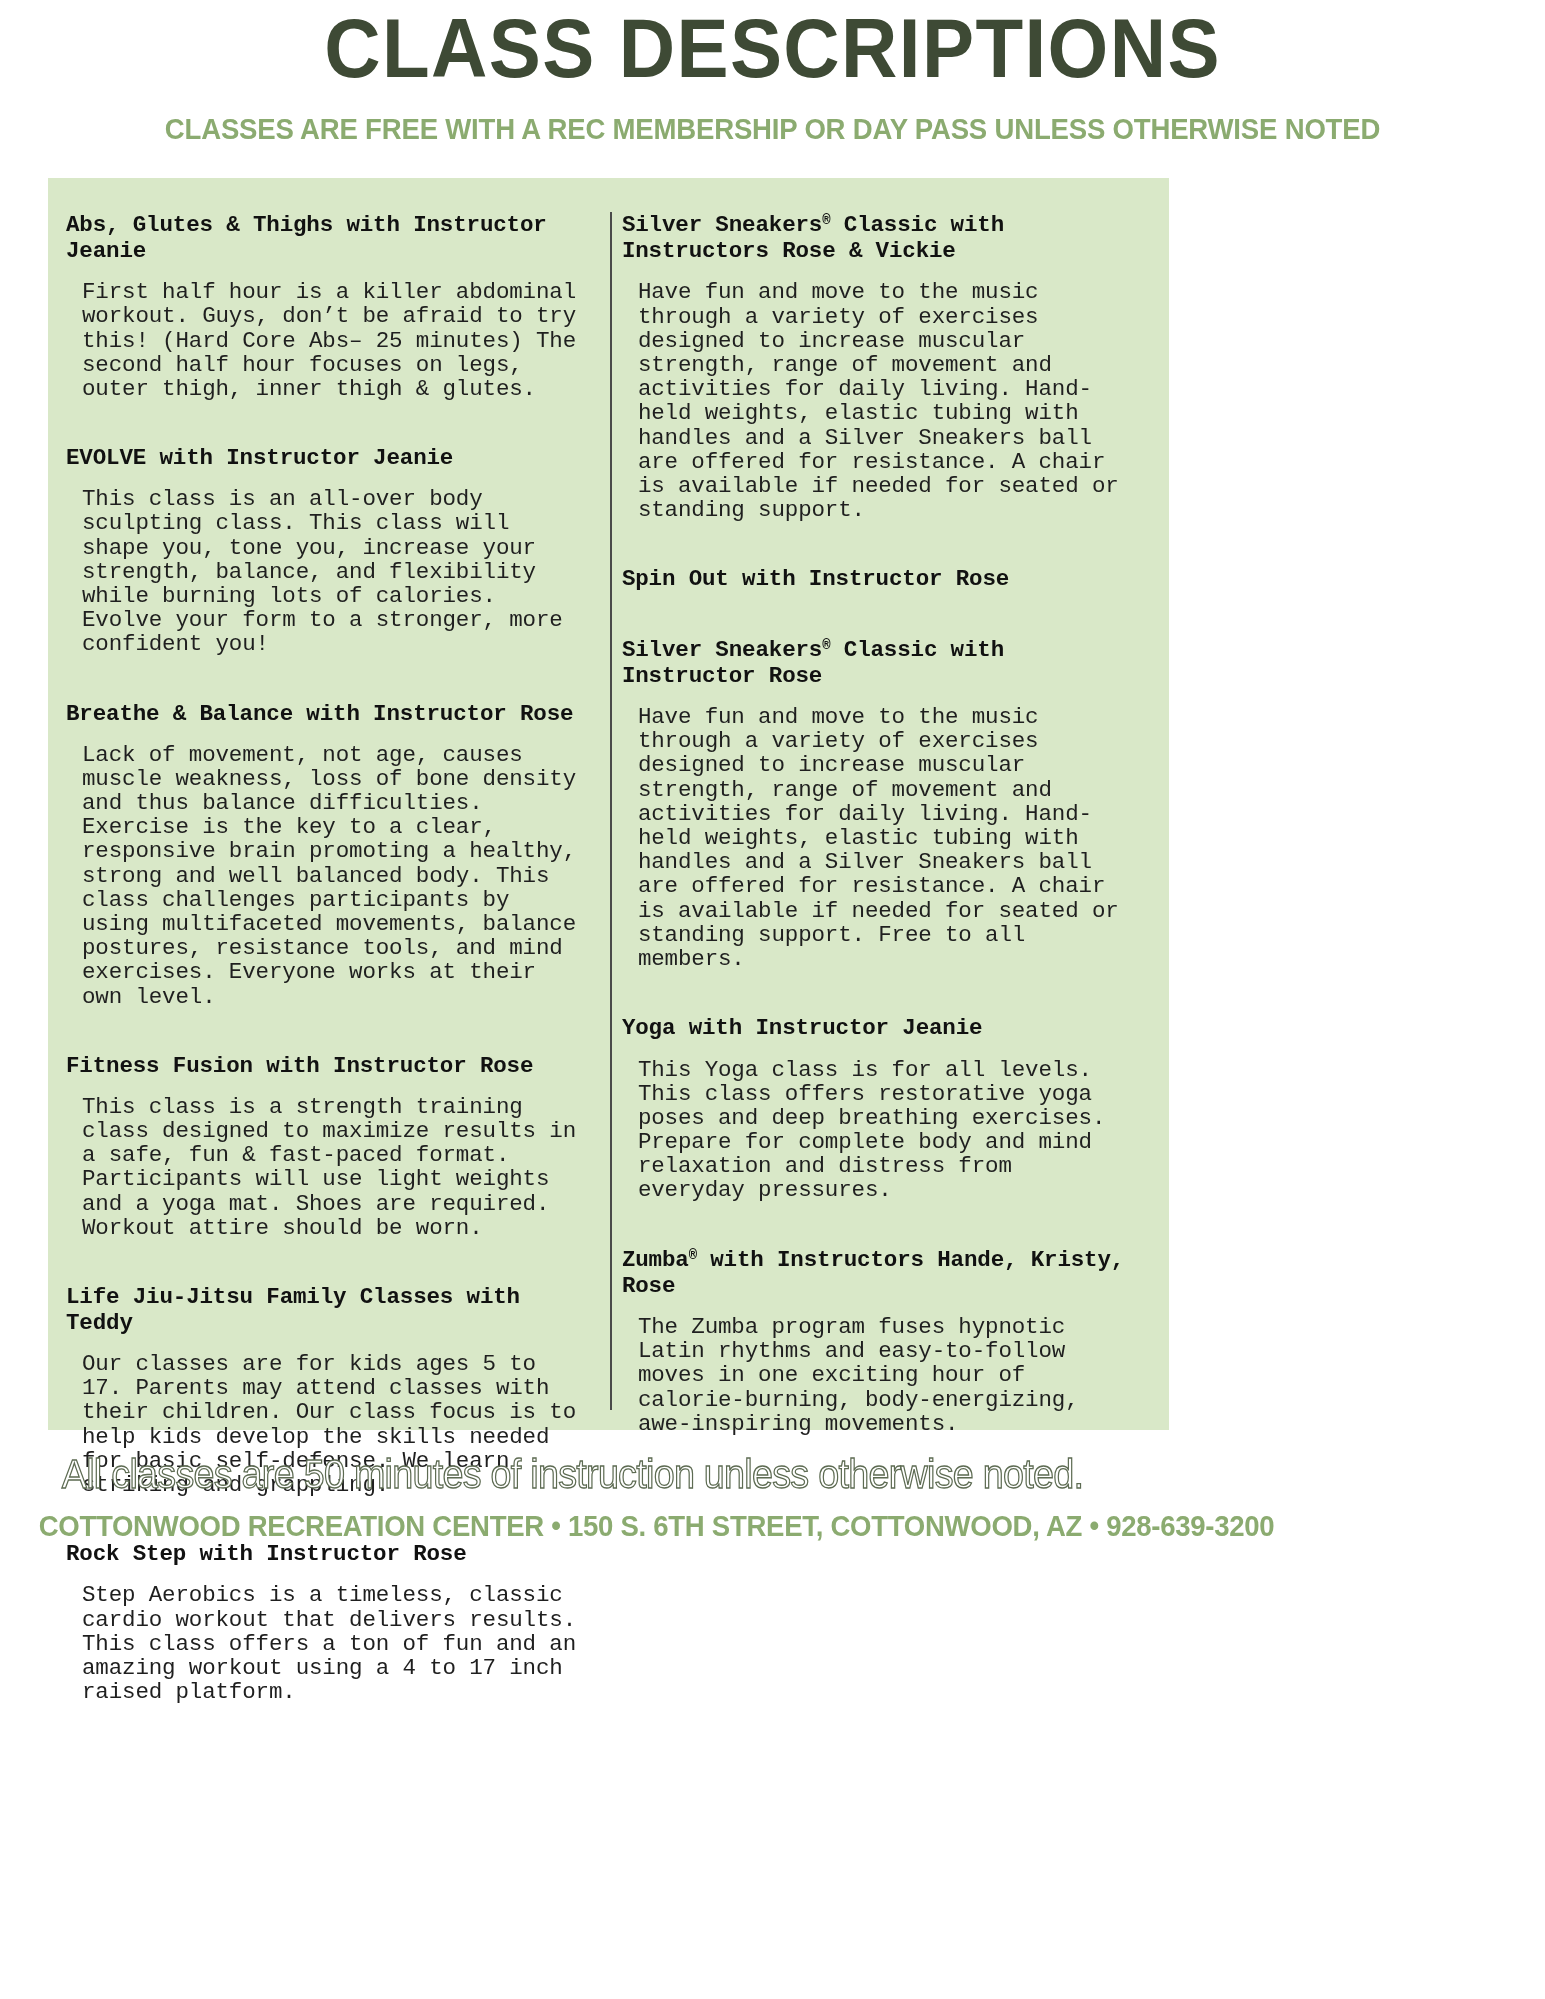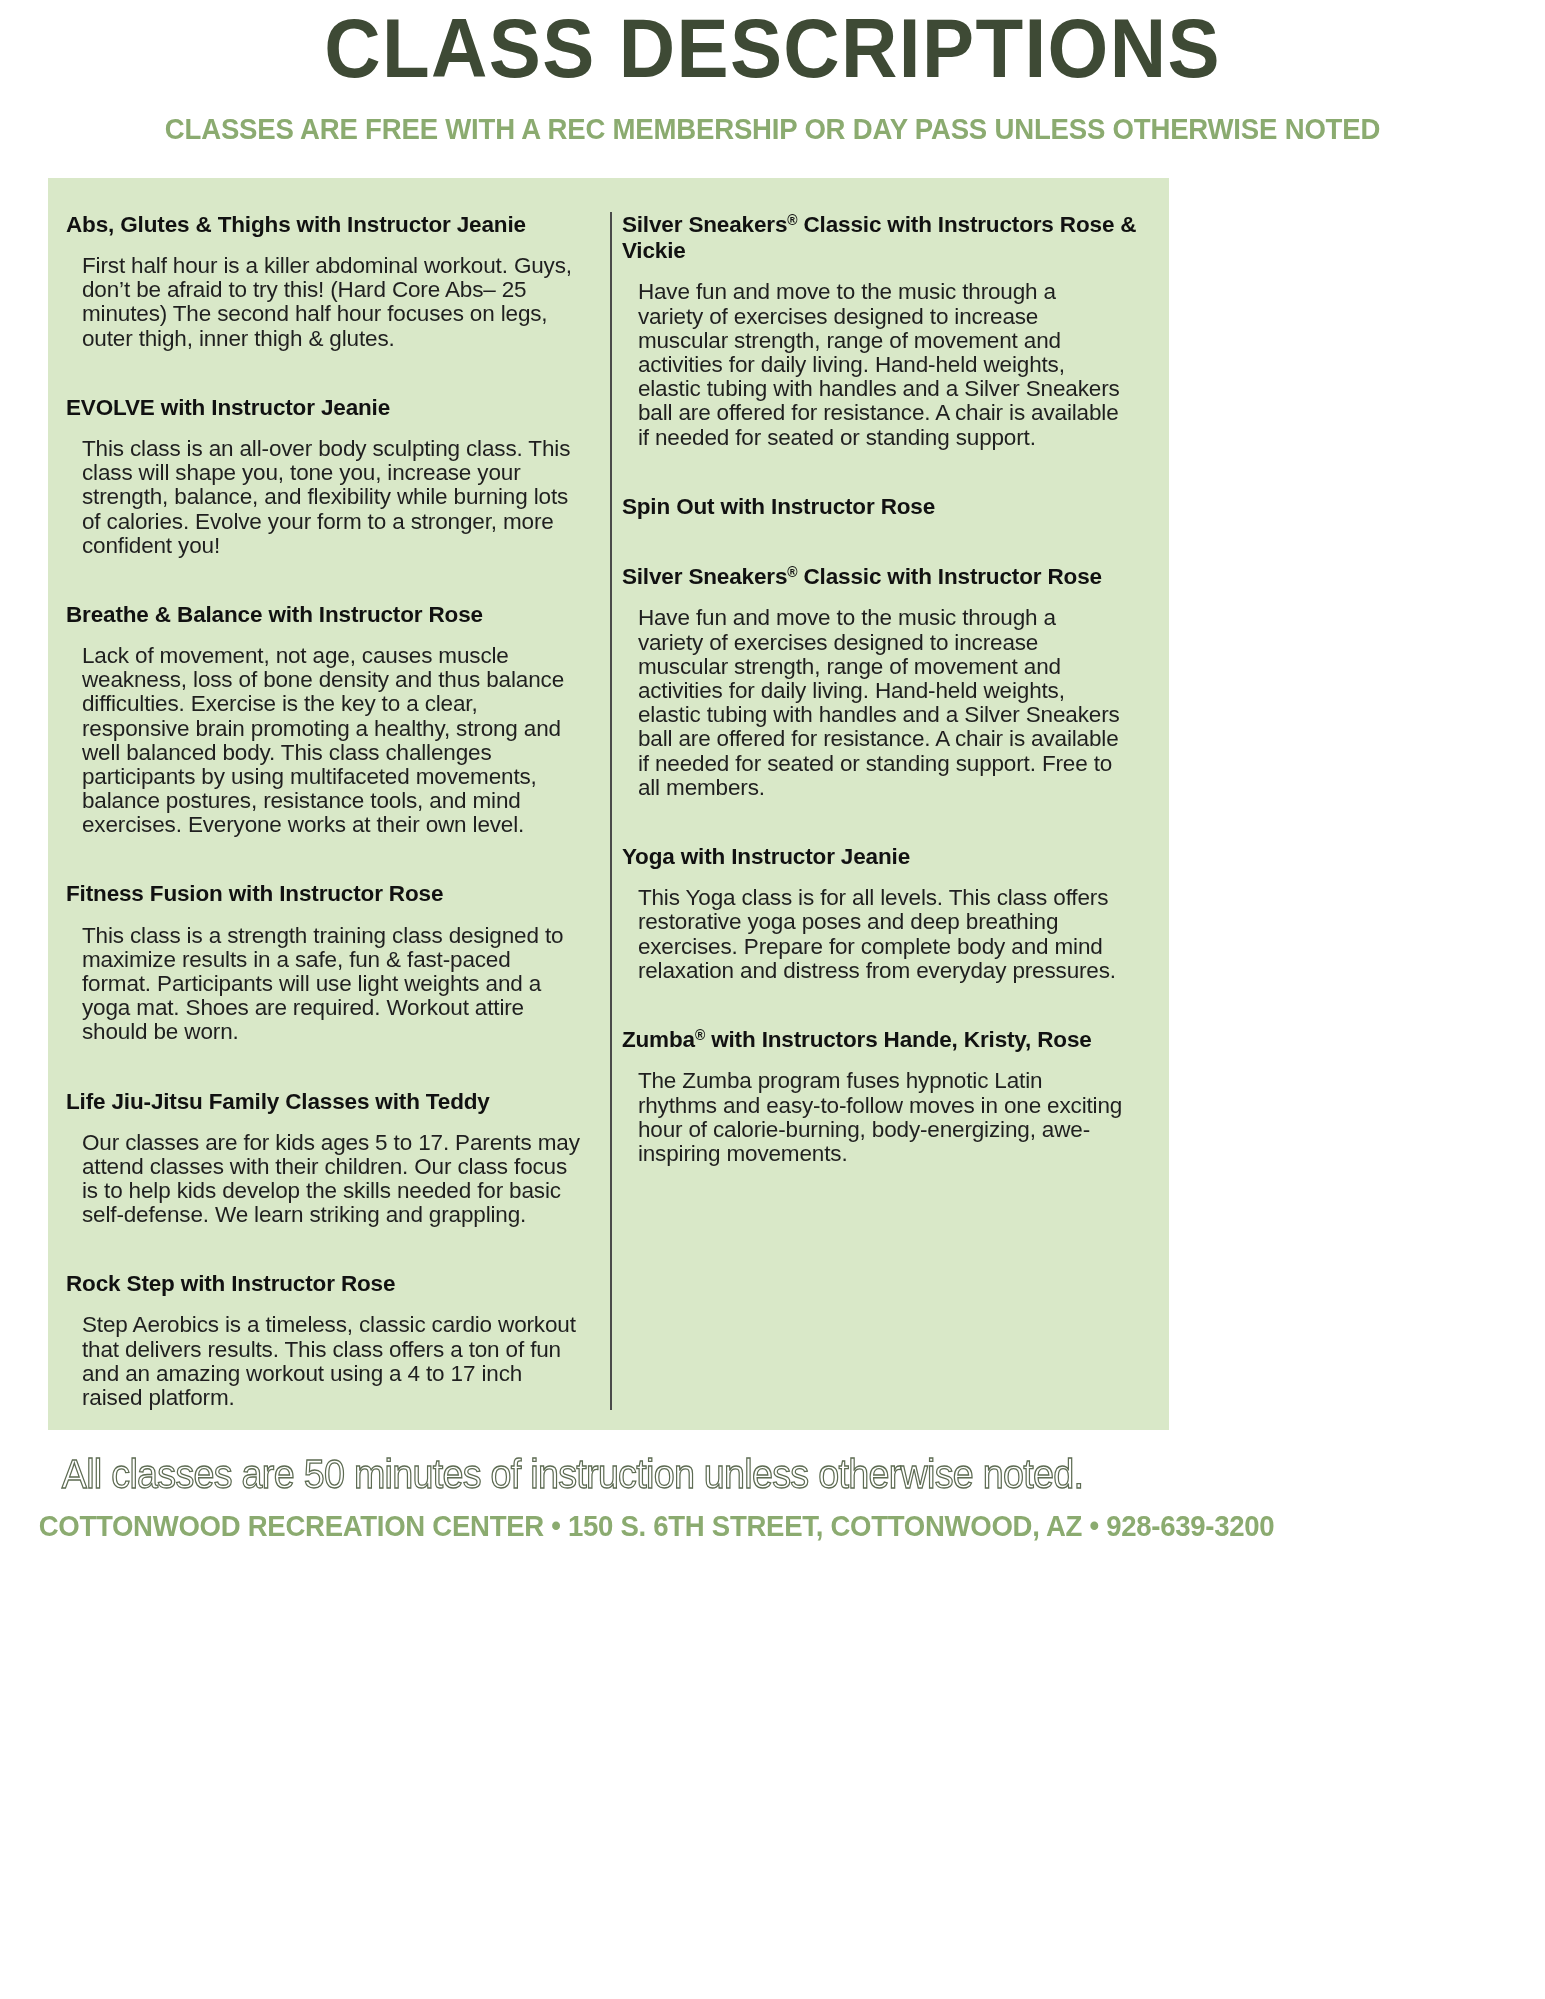--- a/index.html
+++ b/index.html
@@ -65,20 +65,21 @@
     padding-right: 14px;
   }
   .col-right {
     width: 545px;
     padding-left: 10px;
     border-left: 2px solid #4a4a4a;
   }
 
   .class-entry {
     margin-bottom: 44px;
+    font-family: Liberation Mono, monospace;
   }
   .class-entry:last-child {
     margin-bottom: 0;
   }
   .class-title {
     font-size: 22.5px;
     font-weight: bold;
     line-height: 1.16;
     color: #111111;
     margin: 0 0 1px 0;

